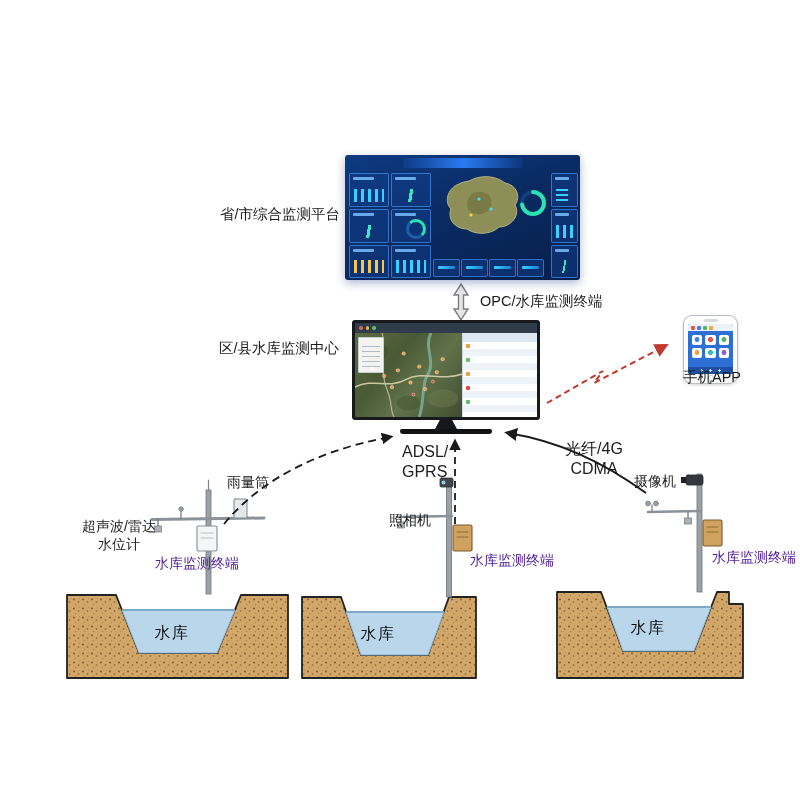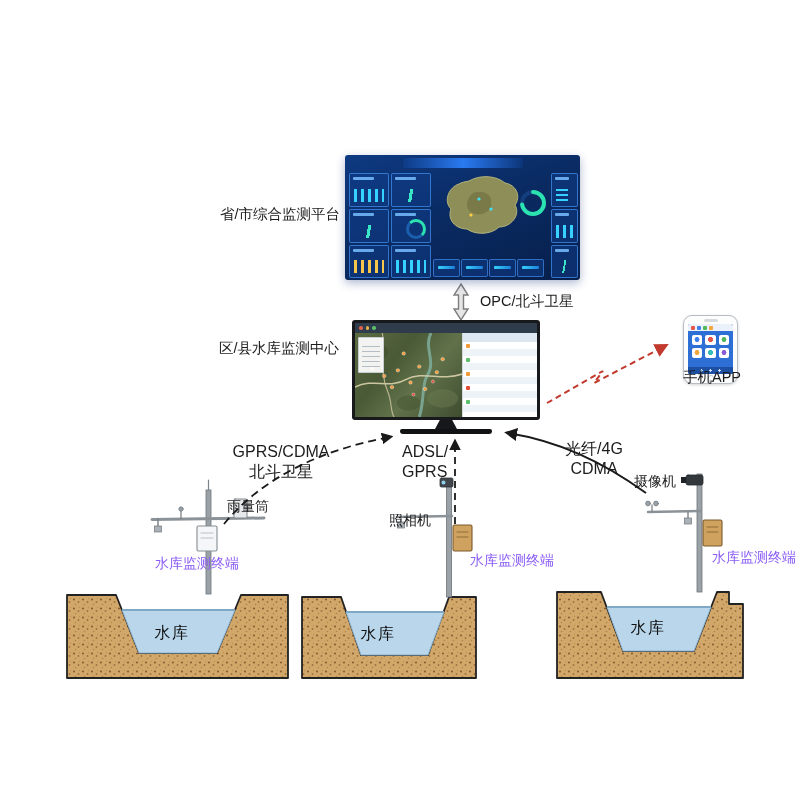--- a/index.html
+++ b/index.html
@@ -5,21 +5,21 @@
   html,body{margin:0;padding:0;background:#fff;}
   .canvas{position:relative;width:800px;height:800px;background:#fff;overflow:hidden;margin:12px auto;
           font-family:"Liberation Sans",sans-serif;}
   .layer{position:absolute;left:0;top:0;}
 
   
   .lbl{position:absolute;font-size:14.5px;line-height:1.28;color:#1c1c1c;white-space:nowrap;}
   .cx{transform:translateX(-50%);text-align:center;}
   .link-lbl{font-size:16px;}
   .sensor{font-size:14px;}
-  .red{color:#8b5cf6;font-size:14px;}
+  .red{color:#4c1d95;font-size:14px;}
   .res{font-size:16px;letter-spacing:1.5px;color:#111;}
 
   
   .dashboard{position:absolute;left:345px;top:143px;width:235px;height:125px;border-radius:3px;
     background:linear-gradient(160deg,#0e3a82 0%,#0a2b63 45%,#071f4b 100%);
     box-shadow:0 3px 10px rgba(20,50,120,.35);}
   .dash-titlebar{position:absolute;left:58px;top:3px;width:120px;height:10px;border-radius:2px;
     background:linear-gradient(90deg,rgba(20,90,200,.15),rgba(45,130,255,.9),rgba(20,90,200,.15));}
   .dp{position:absolute;background:rgba(16,60,135,.55);border:1px solid rgba(64,140,235,.75);border-radius:2px;}
   .dp::before{content:"";position:absolute;left:3px;top:3px;width:55%;height:2.5px;border-radius:1px;
@@ -291,38 +291,38 @@
         <span class="tile t4"></span>
         <span class="tile t5"></span>
         <span class="tile t6"></span>
       </div>
       <div class="app-navbar"></div>
     </div>
     <div class="phone-home"></div>
   </div>
 
   <div class="lbl cx" style="left:280px;top:193px">省/市综合监测平台</div>
-  <div class="lbl" style="left:480px;top:280px">OPC/北斗卫星</div>
+  <div class="lbl" style="left:480px;top:280px">OPC/水库监测终端</div>
   <div class="lbl cx" style="left:279px;top:327px">区/县水库监测中心</div>
   <div class="lbl cx" style="left:712px;top:356px">手机APP</div>
 
-  <div class="lbl link-lbl cx" style="left:281px;top:430px">
-    <div>GPRS/CDMA</div>
-    <div>北斗卫星</div>
-  </div>
   <div class="lbl link-lbl" style="left:402px;top:430px">
     <div>ADSL/</div>
     <div>GPRS</div>
   </div>
   <div class="lbl link-lbl cx" style="left:594px;top:427px">
     <div>光纤/4G</div>
     <div>CDMA</div>
   </div>
 
-  <div class="lbl sensor cx" style="left:248px;top:486px">雨量筒</div>
+  <div class="lbl sensor cx" style="left:248px;top:462px">雨量筒</div>
+  <div class="lbl sensor cx" style="left:119px;top:506px">
+    <div>超声波/雷达</div>
+    <div>水位计</div>
+  </div>
   <div class="lbl sensor cx" style="left:410px;top:500px">照相机</div>
   <div class="lbl sensor cx" style="left:655px;top:461px">摄像机</div>
 
   <div class="lbl red cx" style="left:197px;top:543px">水库监测终端</div>
   <div class="lbl red cx" style="left:512px;top:540px">水库监测终端</div>
   <div class="lbl red cx" style="left:754px;top:537px">水库监测终端</div>
 
   <div class="lbl res cx" style="left:172px;top:611px">水库</div>
   <div class="lbl res cx" style="left:378px;top:612px">水库</div>
   <div class="lbl res cx" style="left:648px;top:606px">水库</div>

